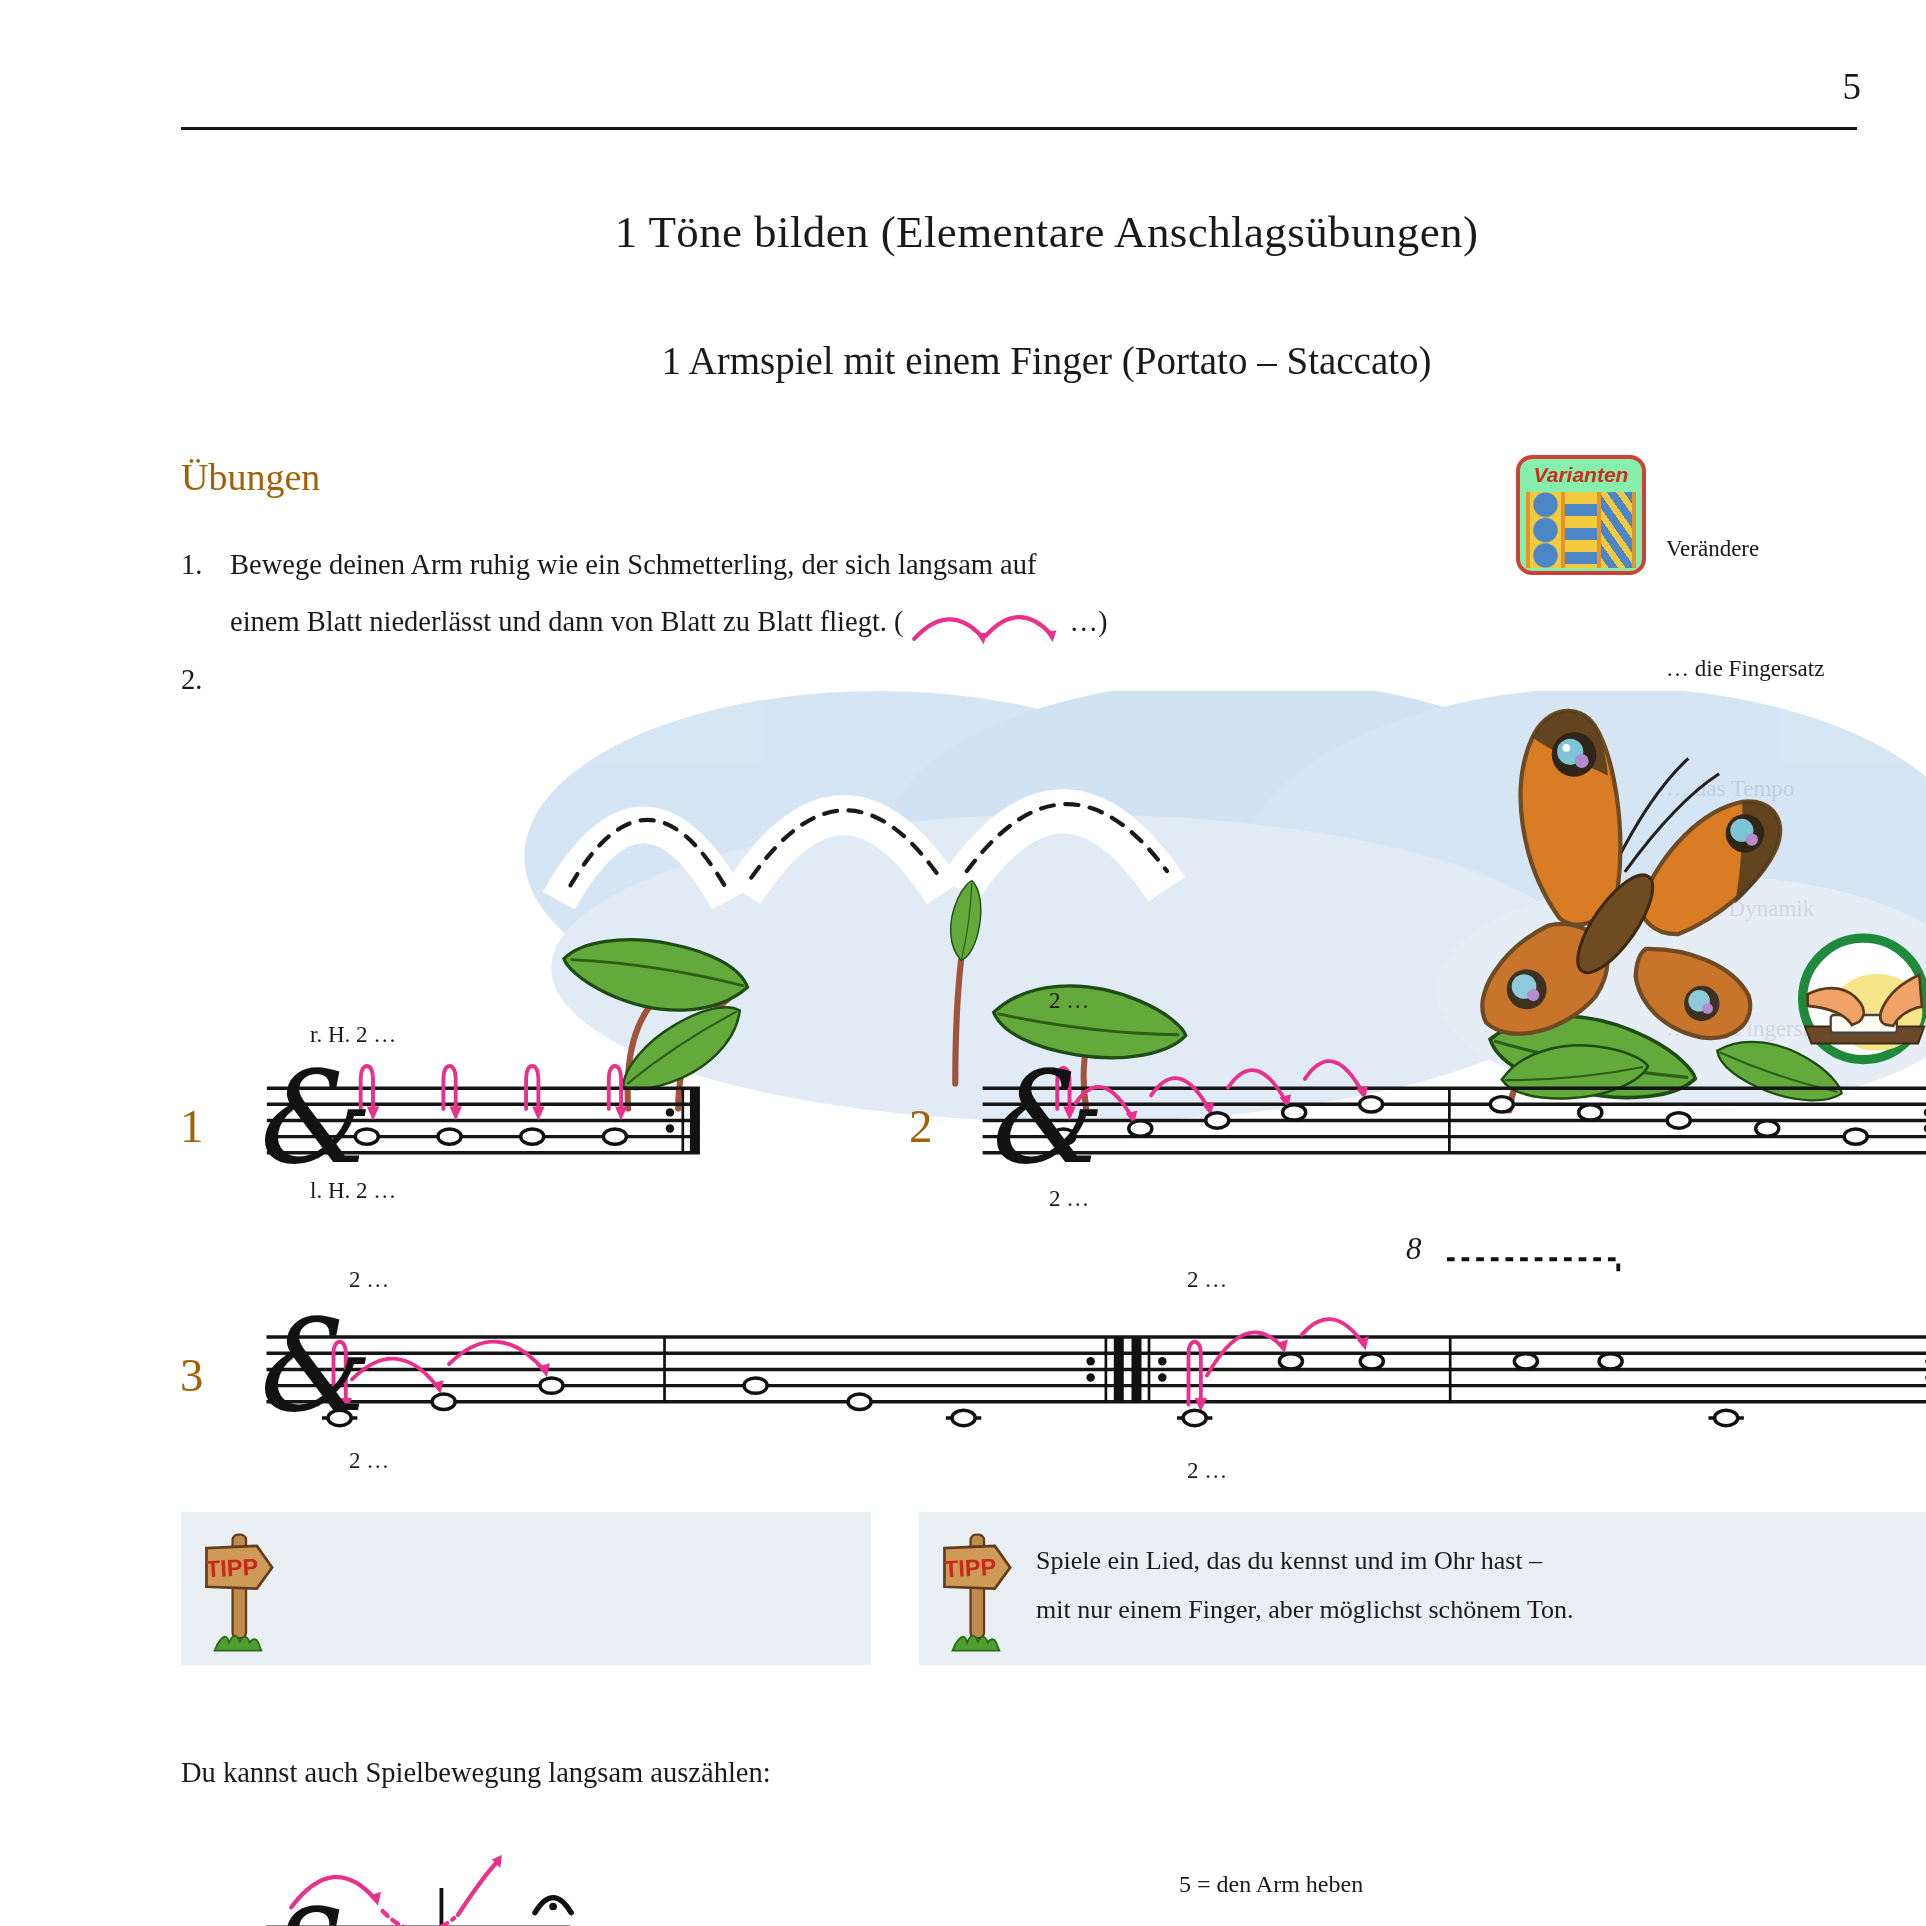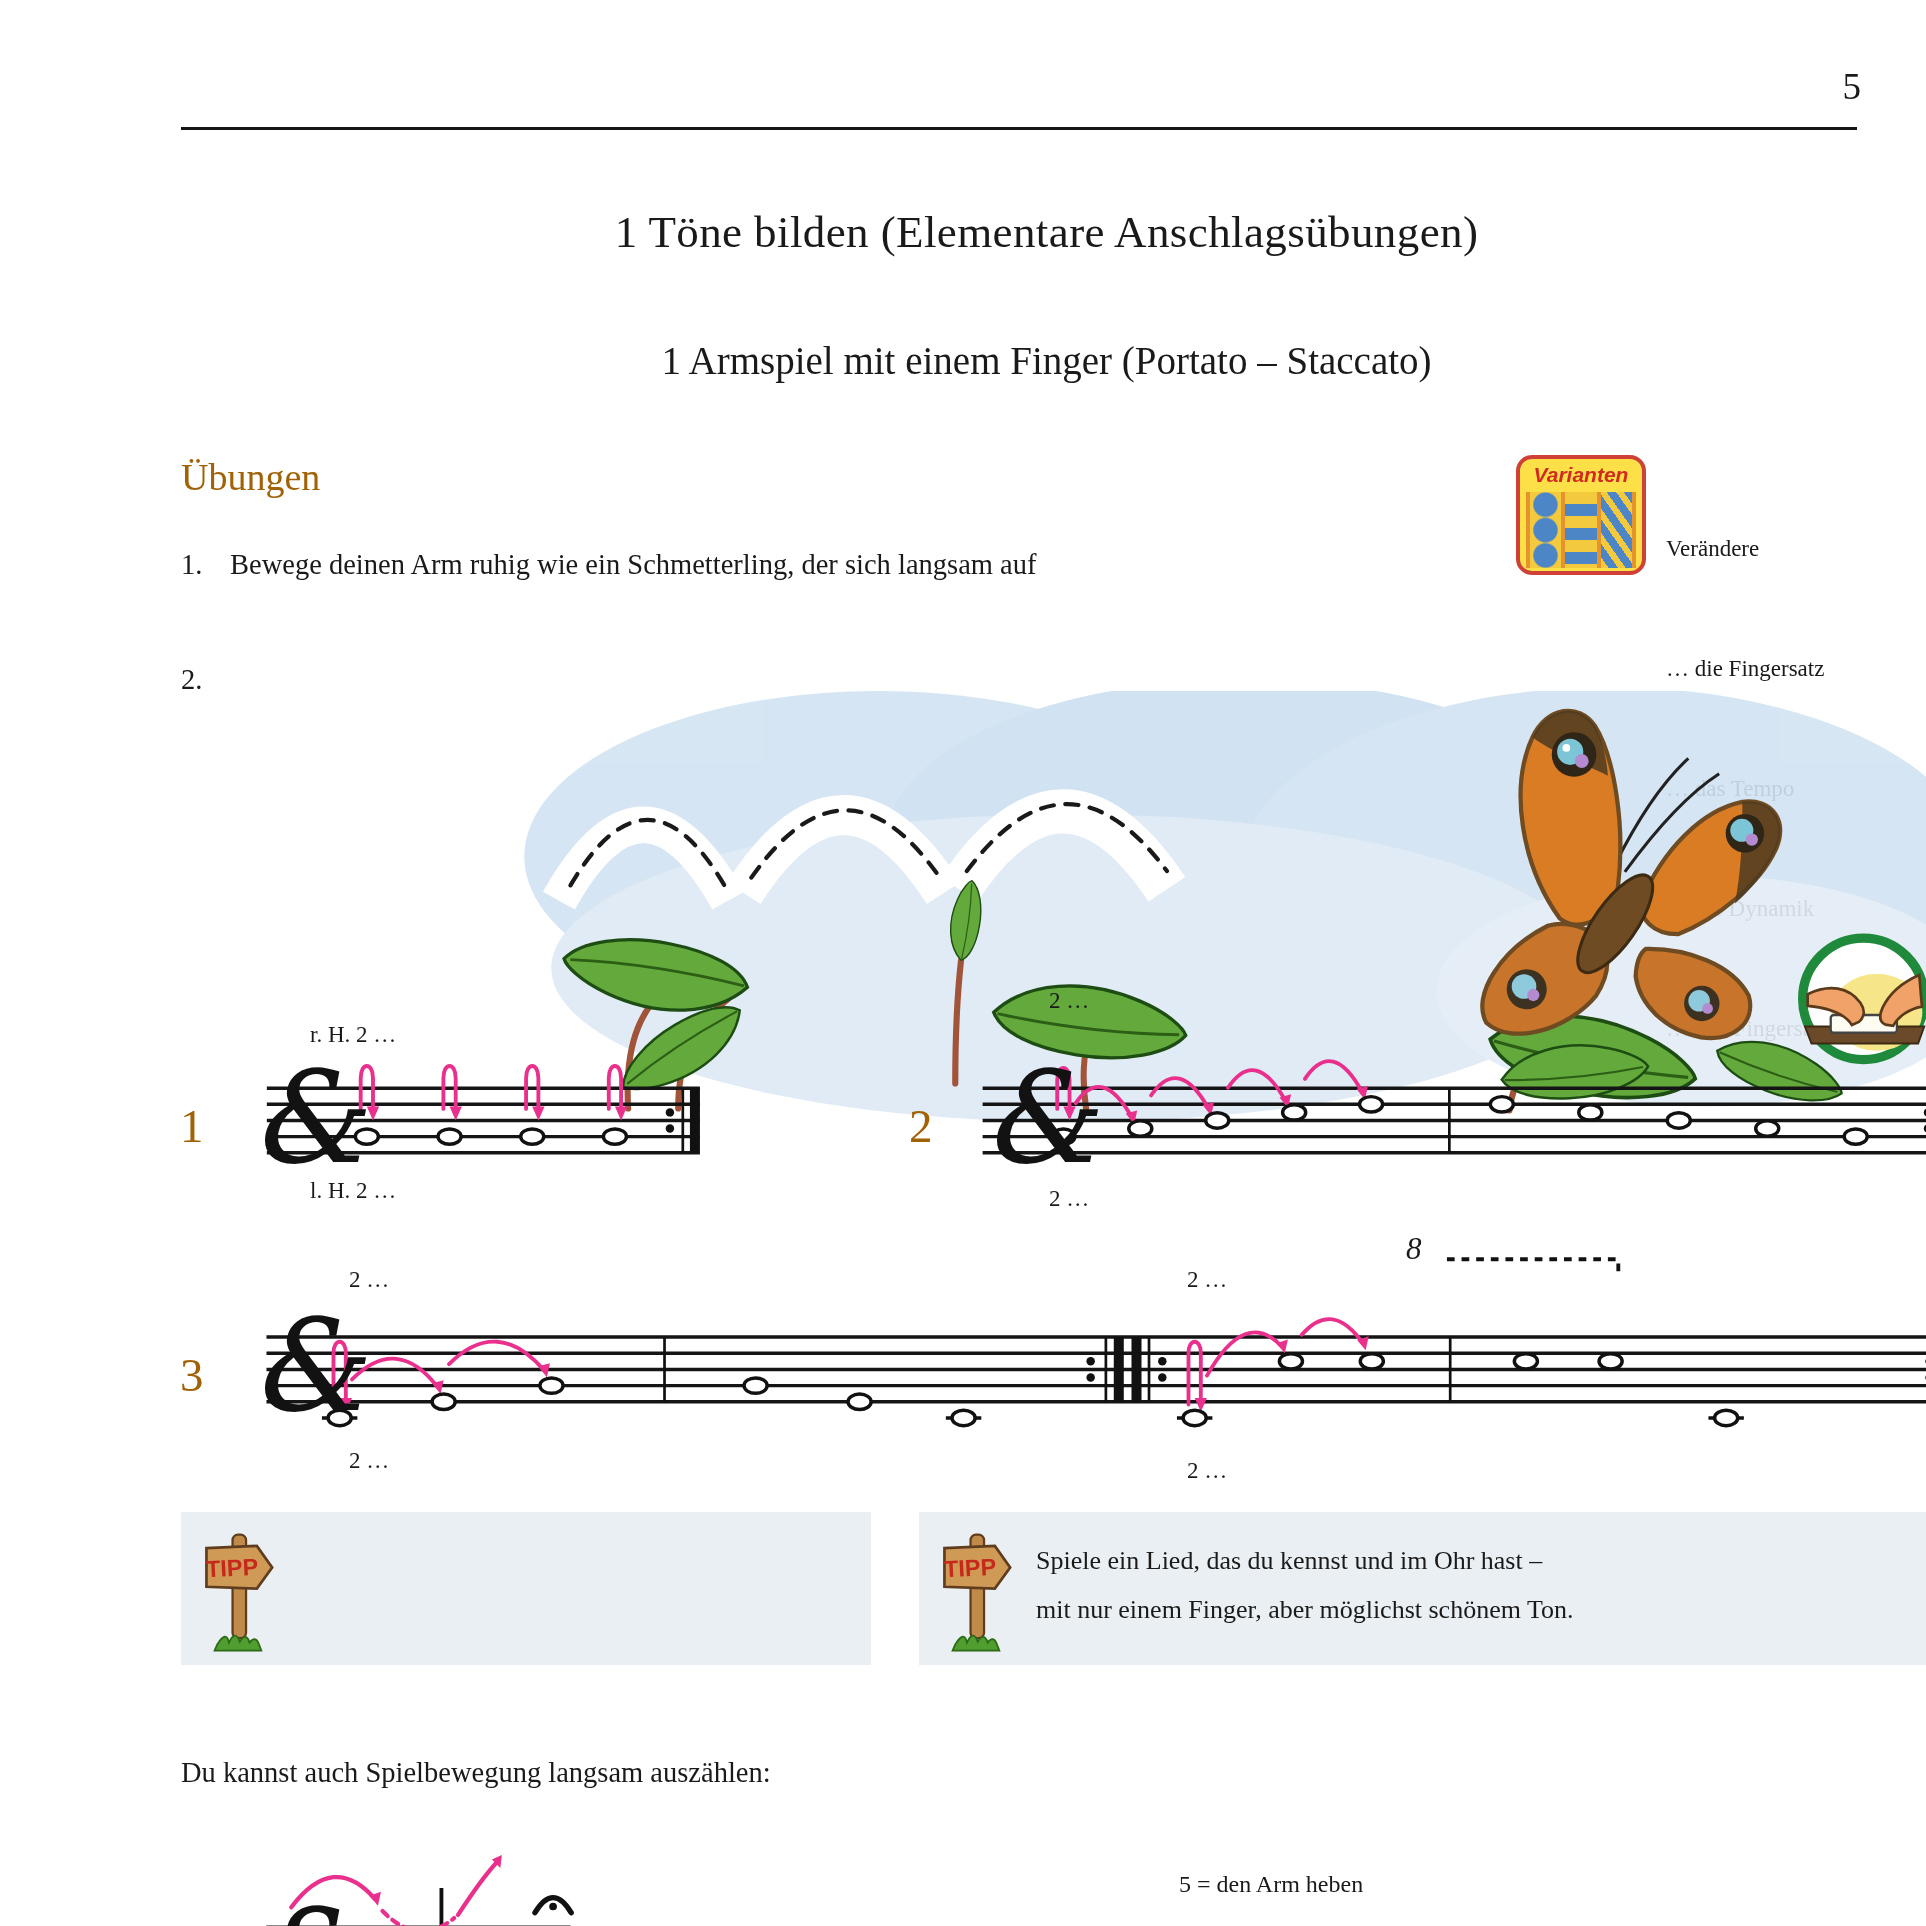--- a/index.html
+++ b/index.html
@@ -12,21 +12,21 @@
   .subtitle{font-size:39px;}
   .h-uebungen{font-size:38px;}
   .body-txt{font-size:28.5px;line-height:1.35;}
   .staff-label{font-size:23px;}
   .ex-num{font-size:47px;}
   .clef{font-family:"DejaVu Serif",serif;font-style:italic;font-size:127px;line-height:1;color:#121212;}
   .tipbox{background:#e9eff2;}
   .tip-txt{font-size:26px;line-height:1.6;}
   .legend{font-size:24px;line-height:39px;white-space:pre;}
   .wline{background:#151515;height:3.1px;}
-  .var-box{box-sizing:border-box;border:4.6px solid #cf4136;border-radius:16px;background:#fde047;overflow:hidden;}
+  .var-box{box-sizing:border-box;border:4.6px solid #cf4136;border-radius:16px;background:#86efac;overflow:hidden;}
   .var-head{display:block;text-align:center;padding-top:3.9px;font-family:"Liberation Sans","DejaVu Sans",sans-serif;
             font-weight:bold;font-style:italic;font-size:21px;color:#cf2b1f;}
   .var-cols{display:flex;justify-content:space-between;margin:5.4px 6.2px 0 6.2px;height:76px;
             border-left:4.6px solid #e5932c;border-right:4.6px solid #e5932c;}
   .var-col{flex:1 1 auto;border-right:4.6px solid #e5932c;}
   .var-col:last-child{border-right:none;}
   .vc1{background-color:#f3c93d;background-image:radial-gradient(circle at 50% 50%,#4c86c6 58%,rgba(0,0,0,0) 64%);
        background-size:100% 33.4%;background-repeat:repeat-y;}
   .vc2{background-image:repeating-linear-gradient(180deg,#f3c93d 0 11.6px,#4c86c6 11.6px 24px);}
   .vc3{background-image:repeating-linear-gradient(55deg,#f3c93d 0 6.2px,#4c86c6 6.2px 14px);}
@@ -41,20 +41,28 @@
   <div class="abs" style="left:1780px;top:65px;width:81px;text-align:right;font-size:37px;">5</div>
   <div class="abs wline" style="left:181px;top:127px;width:1676px;"></div>
 
   <div class="abs center title" style="top:206px;">1  Töne bilden (Elementare Anschlagsübungen)</div>
   <div class="abs center subtitle" style="top:338px;">1   Armspiel mit einem Finger (Portato – Staccato)</div>
 
   <div class="abs h-uebungen green" style="left:181px;top:455px;">Übungen</div>
 
   <div class="abs body-txt" style="left:181px;top:546px;">1.</div>
   <div class="abs body-txt" style="left:230px;top:546px;width:1194px;">Bewege deinen Arm ruhig wie ein Schmetterling, der sich langsam auf</div>
+  <div class="abs body-txt" style="left:230px;top:599px;width:1310px;">
+    <span>einem Blatt niederlässt und dann von Blatt zu Blatt fliegt. (</span><svg width="166" height="46" viewBox="0 0 430 120" style="display:inline-block;vertical-align:-14px;">
+      <path d="M25 104 Q115 6 200 96" fill="none" stroke="#e8308c" stroke-width="11" stroke-linecap="round"></path>
+      <polygon points="206,118 188,90 216,88" fill="#e8308c"></polygon>
+      <path d="M212 96 Q297 2 380 90" fill="none" stroke="#e8308c" stroke-width="11" stroke-linecap="round"></path>
+      <polygon points="386,112 368,84 396,82" fill="#e8308c"></polygon>
+    </svg><span>…)</span>
+  </div>
   <div class="abs body-txt" style="left:181px;top:661px;">2.</div>
 
   <div class="abs var-box" style="left:1516px;top:455px;width:130px;height:120px;">
     <span class="var-head">Varianten</span>
     <div class="var-cols">
       <div class="var-col vc1"></div>
       <div class="var-col vc2"></div>
       <div class="var-col vc3"></div>
     </div>
   </div>

